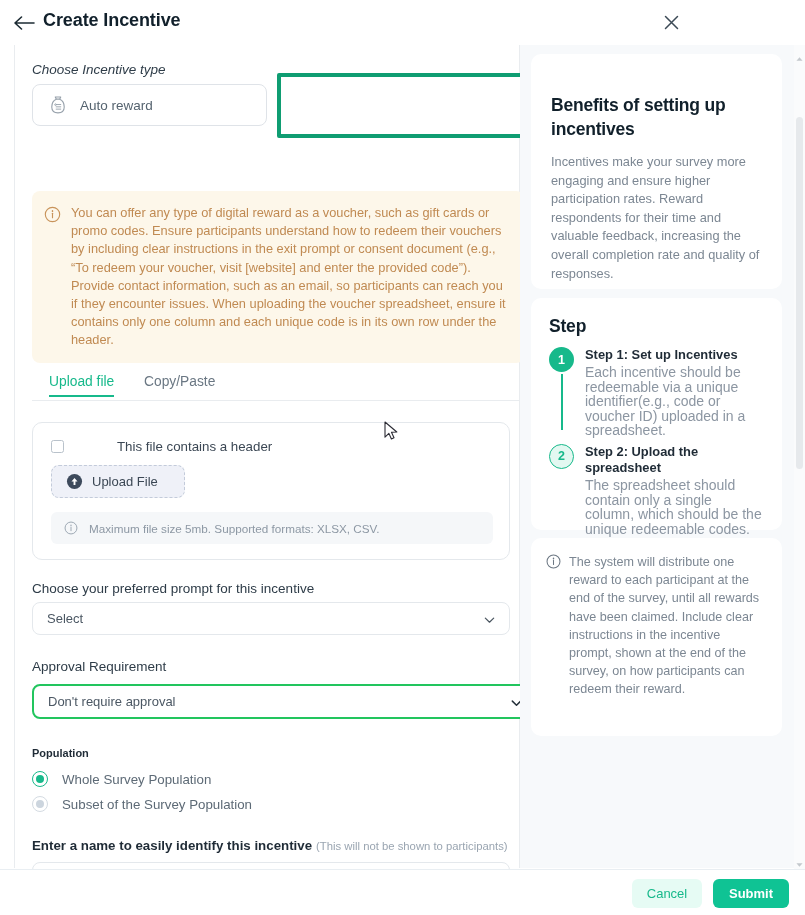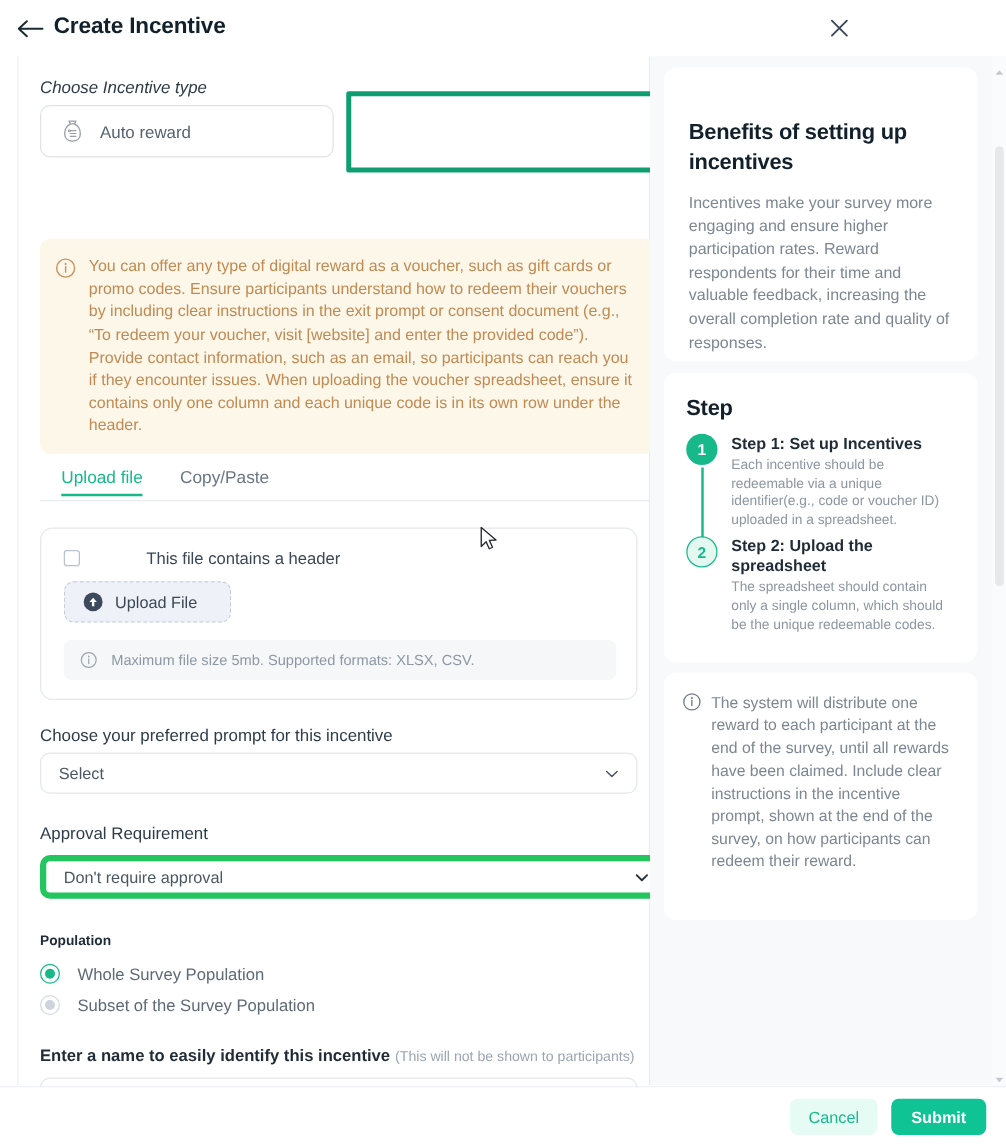--- a/index.html
+++ b/index.html
@@ -214,21 +214,21 @@
     background: #ffffff;
     display: flex; align-items: center;
     cursor: pointer;
   }
   .select-box.prompt {
     left: 17px; top: 557px; width: 478px; height: 33px;
     border: 1px solid #e4e8ec;
   }
   .select-box.approval {
     left: 17px; top: 639px; width: 506px; height: 35px;
-    border: 5px solid #22c55e;
+    border: 2px solid #22c55e;
     align-items: center;
   }
   .select-val { font-size: 13px; color: #4b5763; margin-left: 14px; }
   .chev {
     position: absolute; right: 13px; top: 50%;
     transform: translateY(-50%);
     width: 13px; height: 13px; color: #4a5660;
   }
   #approval-label { position: absolute; left: 17px; top: 614px; }
 
@@ -313,21 +313,21 @@
   }
   .marker.filled { background: #17b98b; color: #ffffff; }
   .marker.ring {
     background: #e3f8f1; border: 1.6px solid #17b98b; color: #17b98b;
   }
   .step-body { margin-left: 11px; padding-top: 0px; }
   .step-h {
     font-size: 12.9px; font-weight: 700; color: #1f2b36; line-height: 16px;
   }
   .step-p {
-    font-size: 11px; line-height: 14.6px; color: #8c96a2; margin-top: 2px;
+    font-size: 14px; line-height: 14.6px; color: #8c96a2; margin-top: 2px;
   }
 
   .sysnote-row { display: flex; }
   .sysnote-icon {
     width: 15px; height: 15px; flex: 0 0 auto;
     margin-top: 1px; margin-right: 8px; color: #6c7783;
   }
   .sysnote-text { font-size: 12.6px; line-height: 18.2px; color: #7c8793; }
 
   

